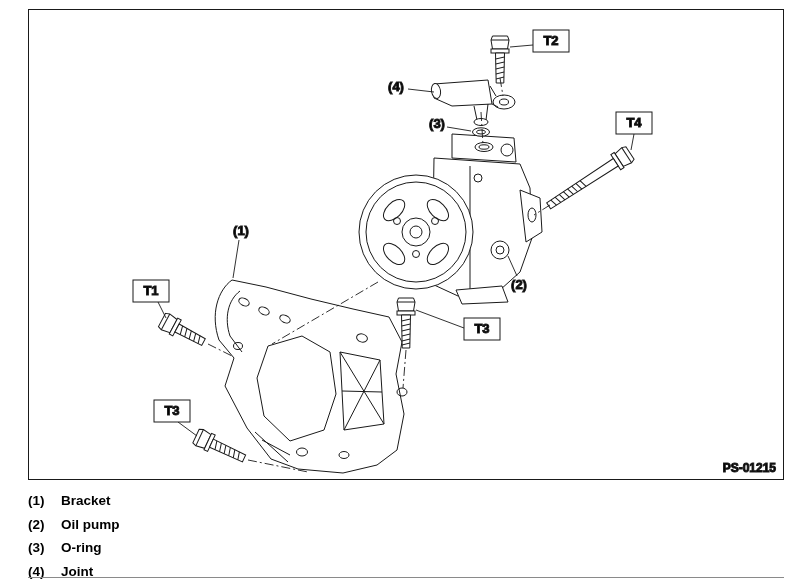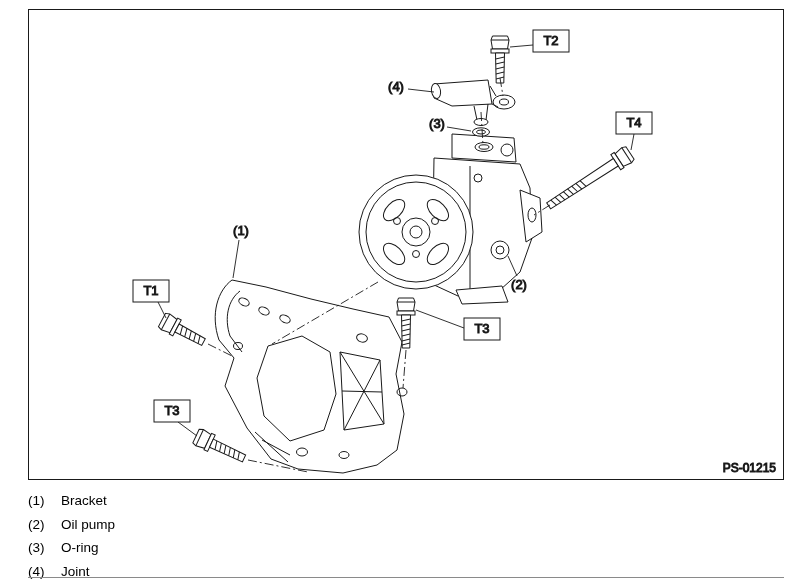--- a/index.html
+++ b/index.html
@@ -1,17 +1,17 @@
 <!DOCTYPE html>
 <html><head>
 <meta charset="utf-8">
 <style>
   html,body{margin:0;padding:0;background:#fff;}
   body{width:804px;height:583px;position:relative;font-family:"Liberation Sans",sans-serif;color:#000;}
-  .stage{position:absolute;inset:0;}
+  .stage{position:absolute;inset:0;font-weight:bold;}
   svg{position:absolute;left:0;top:0;}
   svg text{font-family:"Liberation Sans",sans-serif;fill:#000;}
   .tq{font-size:13px;}
   .callout{font-size:13px;}
   .pscode{font-size:12px;}
   .legend{position:absolute;left:28px;top:489px;width:400px;}
   .legend-row{display:flex;align-items:center;height:23.5px;font-size:13.5px;}
   .legend-num{width:33px;flex:0 0 33px;}
   .bottom-rule{position:absolute;left:28px;top:577px;width:756px;height:1px;background:#8a8a8a;}
 </style>

